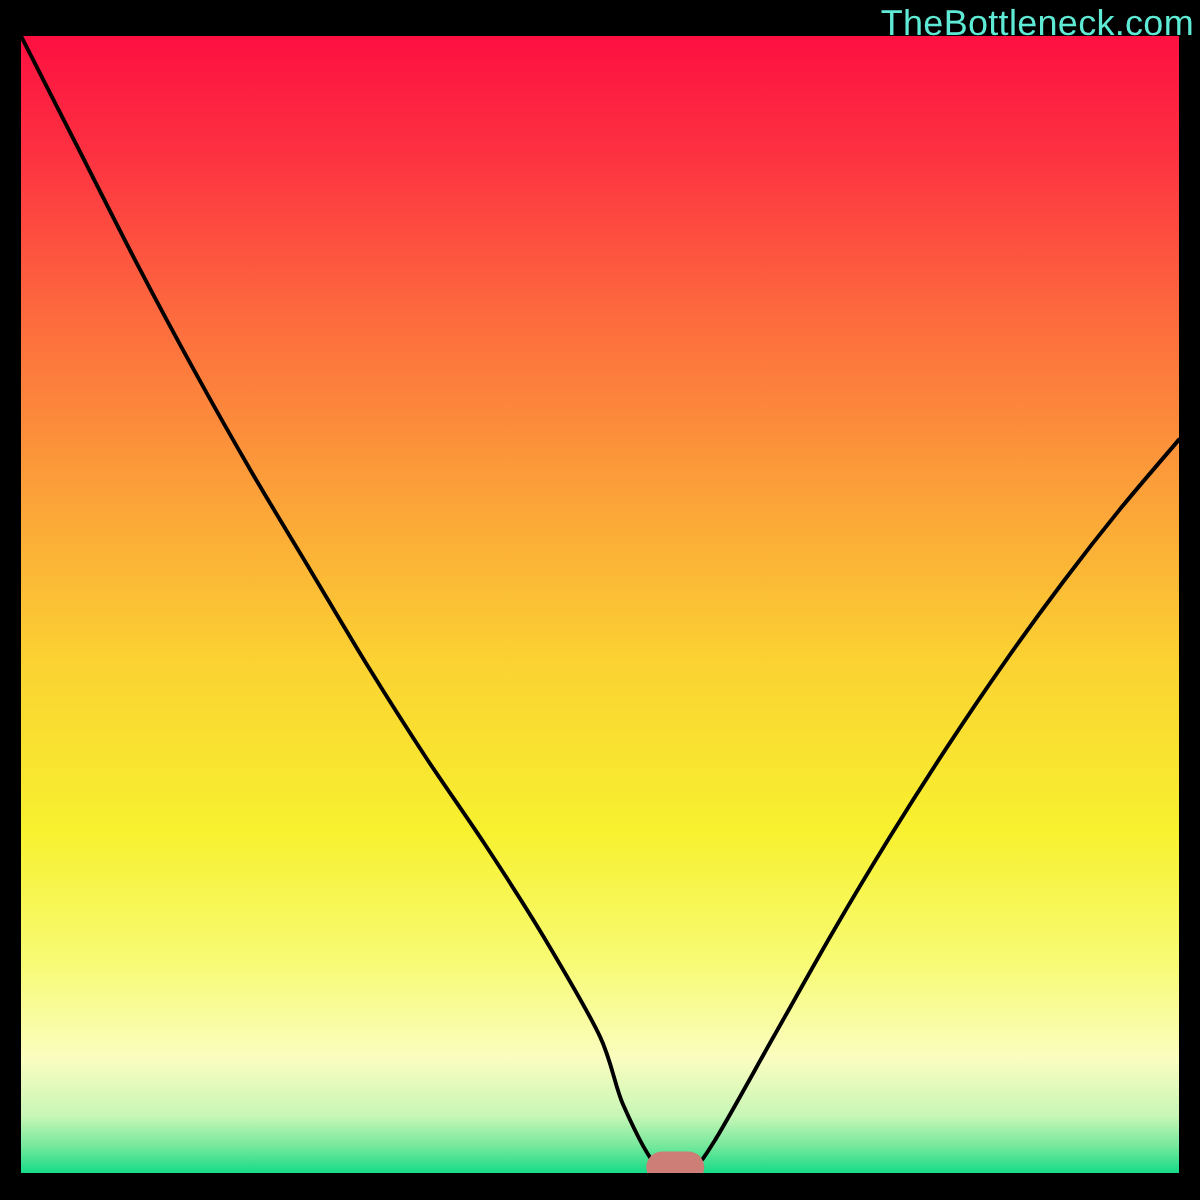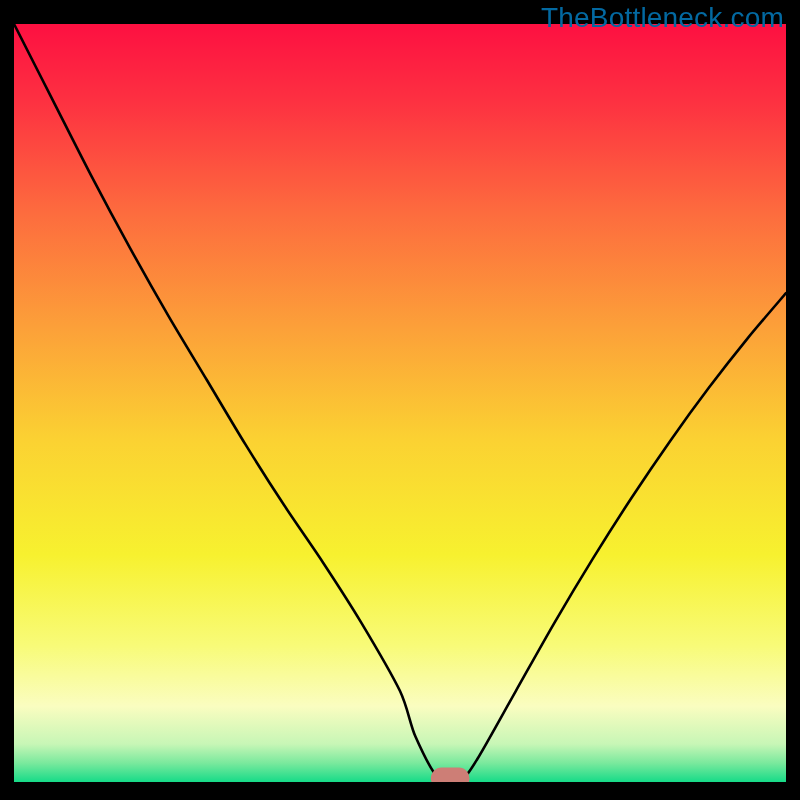--- a/index.html
+++ b/index.html
@@ -13,23 +13,23 @@
   }
   .frame {
     position: relative;
     width: 800px;
     height: 800px;
     background: #000;
   }
   .watermark {
     position: absolute;
     top: 2px;
-    right: 16px;
-    color: #0369a1;
-    font-size: 28px;
+    right: 4px;
+    color: #5eead4;
+    font-size: 24px;
     letter-spacing: 0.2px;
     z-index: 5;
   }
   .plot-wrap {
     position: absolute;
     left: 14px;
     top: 24px;
     width: 772px;
     height: 758px;
   }

